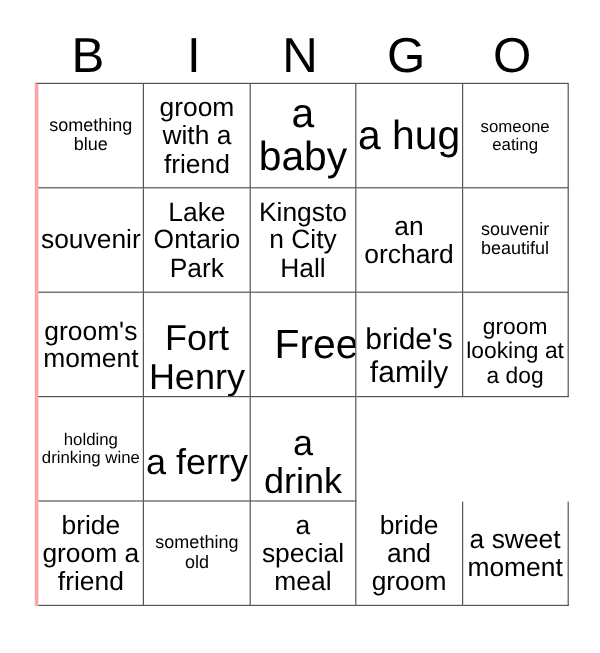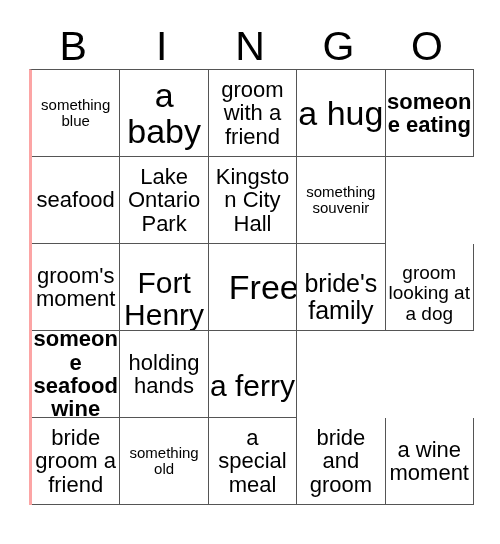--- a/index.html
+++ b/index.html
@@ -68,21 +68,21 @@
   .cell-text {
     display: block;
     width: 100%;
     line-height: 1.06;
     word-wrap: break-word;
     hyphens: none;
   }
 
   
   .fs-xs  { font-size: 15px; }
-  .fs-sm  { font-size: 22px; font-weight: bold; }
+  .fs-sm  { font-size: 14px; }
   .fs-smd { font-size: 19px; margin-top: 13px; }
   .fs-md  { font-size: 22px; }
   .fs-lg  { font-size: 25px; margin-top: 19px; }
   .fs-xl  { font-size: 30px; margin-top: 24px; }
   .fs-xxl { font-size: 34px; }
   .fs-free { font-size: 34px; padding-left: 32px; }
 </style>
 </head>
 <body>
 
@@ -96,45 +96,48 @@
     <div class="header-cell">O</div>
   </div>
 
   <div class="grid">
 
     <div class="grid-row">
       <div class="cell">
           <span class="cell-text fs-xs">something blue</span>
         </div>
       <div class="cell">
-          <span class="cell-text fs-xxl">a baby</span>
+          <span class="cell-text fs-md">groom with a friend</span>
         </div>
       <div class="cell">
-          <span class="cell-text fs-md">groom with a friend</span>
+          <span class="cell-text fs-xxl">a baby</span>
         </div>
       <div class="cell">
           <span class="cell-text fs-xxl">a hug</span>
         </div>
       <div class="cell">
           <span class="cell-text fs-sm">someone eating</span>
         </div>
     </div>
 
     <div class="grid-row">
       <div class="cell">
-          <span class="cell-text fs-md">seafood</span>
+          <span class="cell-text fs-md">souvenir</span>
         </div>
       <div class="cell">
           <span class="cell-text fs-md">Lake Ontario Park</span>
         </div>
       <div class="cell">
           <span class="cell-text fs-md">Kingston City Hall</span>
         </div>
       <div class="cell">
-          <span class="cell-text fs-xs">something souvenir</span>
+          <span class="cell-text fs-md">an orchard</span>
+        </div>
+      <div class="cell">
+          <span class="cell-text fs-xs">souvenir beautiful</span>
         </div>
     </div>
 
     <div class="grid-row">
       <div class="cell">
           <span class="cell-text fs-md">groom's moment</span>
         </div>
       <div class="cell">
           <span class="cell-text fs-xl">Fort Henry</span>
         </div>
@@ -144,42 +147,42 @@
       <div class="cell">
           <span class="cell-text fs-lg">bride's family</span>
         </div>
       <div class="cell">
           <span class="cell-text fs-smd">groom looking at a dog</span>
         </div>
     </div>
 
     <div class="grid-row">
       <div class="cell">
-          <span class="cell-text fs-sm">someone seafood wine</span>
-        </div>
-      <div class="cell">
-          <span class="cell-text fs-md">holding hands</span>
+          <span class="cell-text fs-sm">holding drinking wine</span>
         </div>
       <div class="cell">
           <span class="cell-text fs-xl">a ferry</span>
+        </div>
+      <div class="cell">
+          <span class="cell-text fs-xl">a drink</span>
         </div>
     </div>
 
     <div class="grid-row">
       <div class="cell">
           <span class="cell-text fs-md">bride groom a friend</span>
         </div>
       <div class="cell">
           <span class="cell-text fs-xs">something old</span>
         </div>
       <div class="cell">
           <span class="cell-text fs-md">a special meal</span>
         </div>
       <div class="cell">
           <span class="cell-text fs-md">bride and groom</span>
         </div>
       <div class="cell">
-          <span class="cell-text fs-md">a wine moment</span>
+          <span class="cell-text fs-md">a sweet moment</span>
         </div>
     </div>
 
   </div>
 </div>
 
 </body></html>

